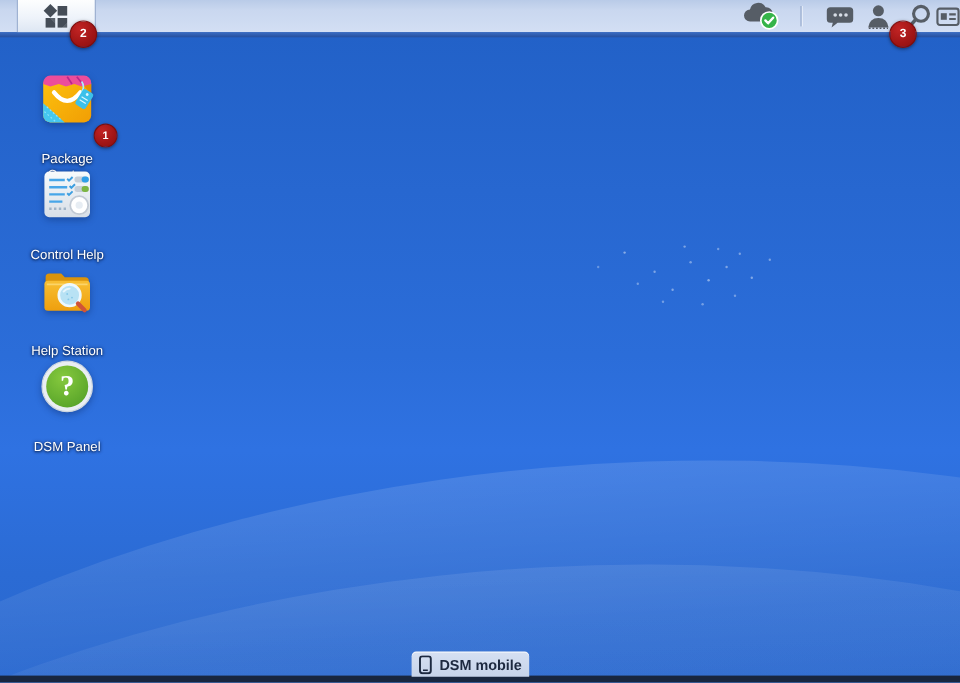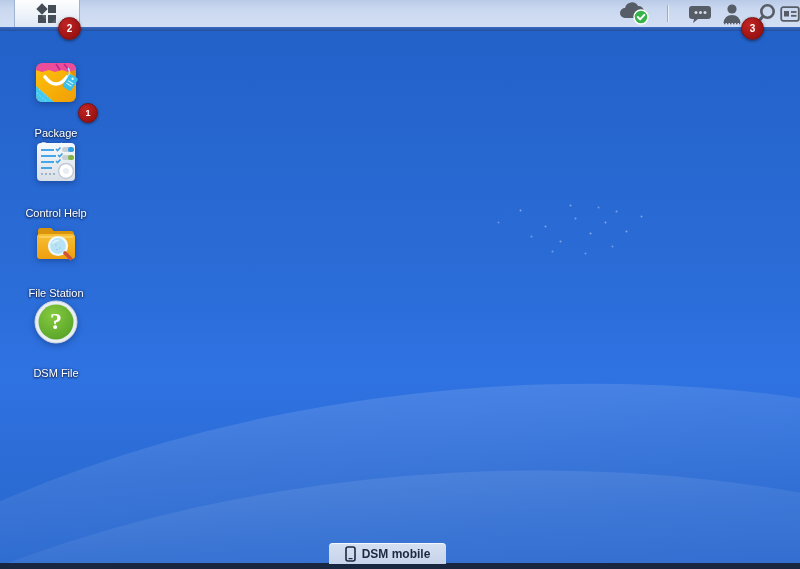--- a/index.html
+++ b/index.html
@@ -58,21 +58,21 @@
   #badge-package { left:78px; top:103px; }
 
   
   .desk-icons { position:absolute; left:18px; top:58px; width:76px; z-index:10; }
   .desk-item { width:76px; height:80px; display:flex; flex-direction:column; align-items:center; cursor:pointer; }
   .desk-item .app-ic { width:48px; height:48px; flex:0 0 48px; filter:drop-shadow(0 2px 3px rgba(0,20,70,.35)); }
   .desk-item .lbl { margin-top:21px; font-size:11px; line-height:13px; color:#ffffff; text-align:center; max-width:72px;
                     text-shadow:0 1px 2px rgba(8,28,70,.95), 0 0 3px rgba(8,28,70,.75); }
 
   
-  .dsm-mobile { position:absolute; left:329px; top:543px; width:117px; height:21px; z-index:25;
+  .dsm-mobile { position:absolute; left:343px; top:543px; width:98px; height:21px; z-index:25;
                 background:linear-gradient(180deg,#d6e0f2,#c6d3ea); border-radius:4px 4px 0 0;
                 display:flex; align-items:center; justify-content:center; gap:6px; cursor:pointer;
                 box-shadow:inset 0 1px 0 rgba(255,255,255,.7);text-align:right; }
   .dsm-mobile .txt { font-size:12px; font-weight:bold; color:#1d2940; }
 
   .bottom-strip { position:absolute; left:0; bottom:0; width:800px; height:6px; background:#18263f; z-index:24; }
 </style>
 </head>
 <body>
 
@@ -214,37 +214,37 @@
         <path d="M6 13 a3 3 0 0 1 3 -3 h10 l3 3 h17 a3 3 0 0 1 3 3 v2 H6 Z" fill="#d9930c"></path>
         <rect x="5" y="16" width="38" height="25" rx="3" fill="url(#fsG)"></rect>
         <path d="M7 19 h34" stroke="#fbd469" stroke-width="1.6"></path>
         <circle cx="26" cy="28" r="9" fill="#b8e2f4" stroke="#eef8fd" stroke-width="2.2"></circle>
         <path d="M21 25 q2 -2.5 5 -2.5" stroke="#e7f6fd" stroke-width="1.6" fill="none" stroke-linecap="round"></path>
         <circle cx="24" cy="27" r="0.8" fill="#86c8e8"></circle>
           <circle cx="28" cy="30" r="0.8" fill="#86c8e8"></circle>
           <circle cx="25" cy="31.5" r="0.8" fill="#86c8e8"></circle>
         <line x1="33" y1="35" x2="38.5" y2="40.5" stroke="#d05338" stroke-width="3.6" stroke-linecap="round"></line>
       </svg>
-      <div class="lbl">File Station</div>
+      <div class="lbl">Help Station</div>
     </div>
 
     <div class="desk-item">
       <svg class="app-ic" viewBox="0 0 48 48">
         <defs>
           <radialGradient id="hpG" cx="0.4" cy="0.3" r="0.9">
             <stop offset="0" stop-color="#86c93e"></stop>
               <stop offset="1" stop-color="#4f9d25"></stop>
           </radialGradient>
         </defs>
         <circle cx="24" cy="24" r="21" fill="#e9eef3"></circle>
         <circle cx="24" cy="24" r="21" fill="none" stroke="#cdd6df" stroke-width="1"></circle>
         <circle cx="24" cy="24" r="17.5" fill="url(#hpG)"></circle>
         <text x="24" y="31" text-anchor="middle" font-family="Liberation Serif, serif" font-size="24" font-weight="bold" fill="#ffffff">?</text>
       </svg>
-      <div class="lbl">DSM File</div>
+      <div class="lbl">DSM Panel</div>
     </div>
   </div>
 
   <div class="dsm-mobile">
     <svg width="11" height="16" viewBox="0 0 11 16">
       <rect x="1" y="1" width="9" height="14" rx="2" fill="none" stroke="#1d2940" stroke-width="1.6"></rect>
       <line x1="3.5" y1="12.6" x2="7.5" y2="12.6" stroke="#1d2940" stroke-width="1.2"></line>
     </svg>
     <span class="txt">DSM mobile</span>
   </div>

